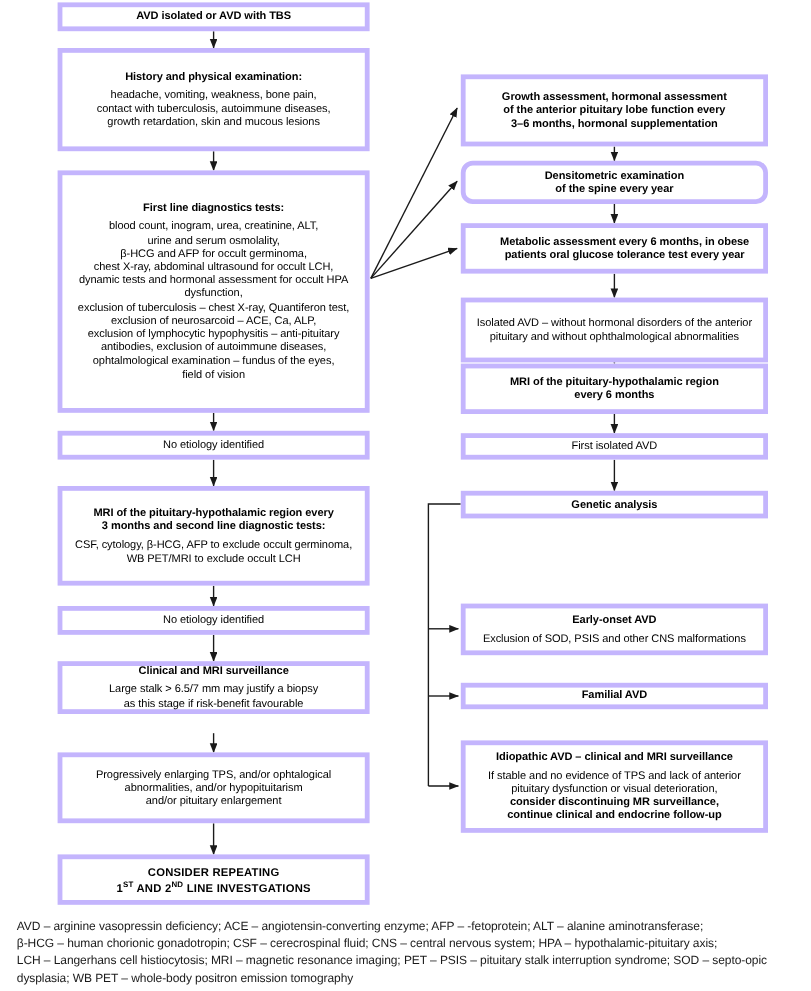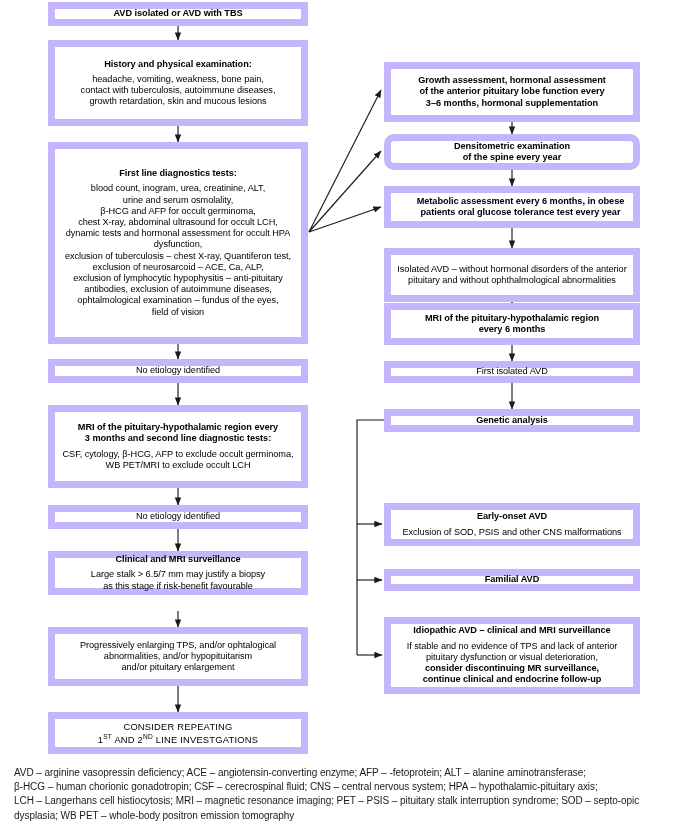--- a/index.html
+++ b/index.html
@@ -14,21 +14,21 @@
   #page {
     position: relative;
     width: 676px;
     height: 826px;
     overflow: hidden;
     background: #ffffff;
   }
   .box {
     position: absolute;
     box-sizing: border-box;
-    border: 7px solid #c4b5fd;
+    border: 4px solid #c4b5fd;
     background: #ffffff;
     display: flex;
     flex-direction: column;
     align-items: center;
     justify-content: center;
     text-align: center;
     padding: 4px 6px;
     line-height: 1.22;
   }
   .ttl {
@@ -36,21 +36,21 @@
     font-size: 9.2px;
     letter-spacing: -0.05px;
   }
   .bdy {
     font-weight: normal;
     font-size: 9.2px;
     letter-spacing: -0.05px;
   }
   .ttl + .bdy { margin-top: 4px; }
   .caps {
-    font-weight: normal;
+    font-weight: bold;
     font-size: 9.4px;
     letter-spacing: 0.2px;
   }
   .caps sup {
     font-size: 6.6px;
     vertical-align: super;
     line-height: 0;
   }
   svg.links {
     position: absolute;

